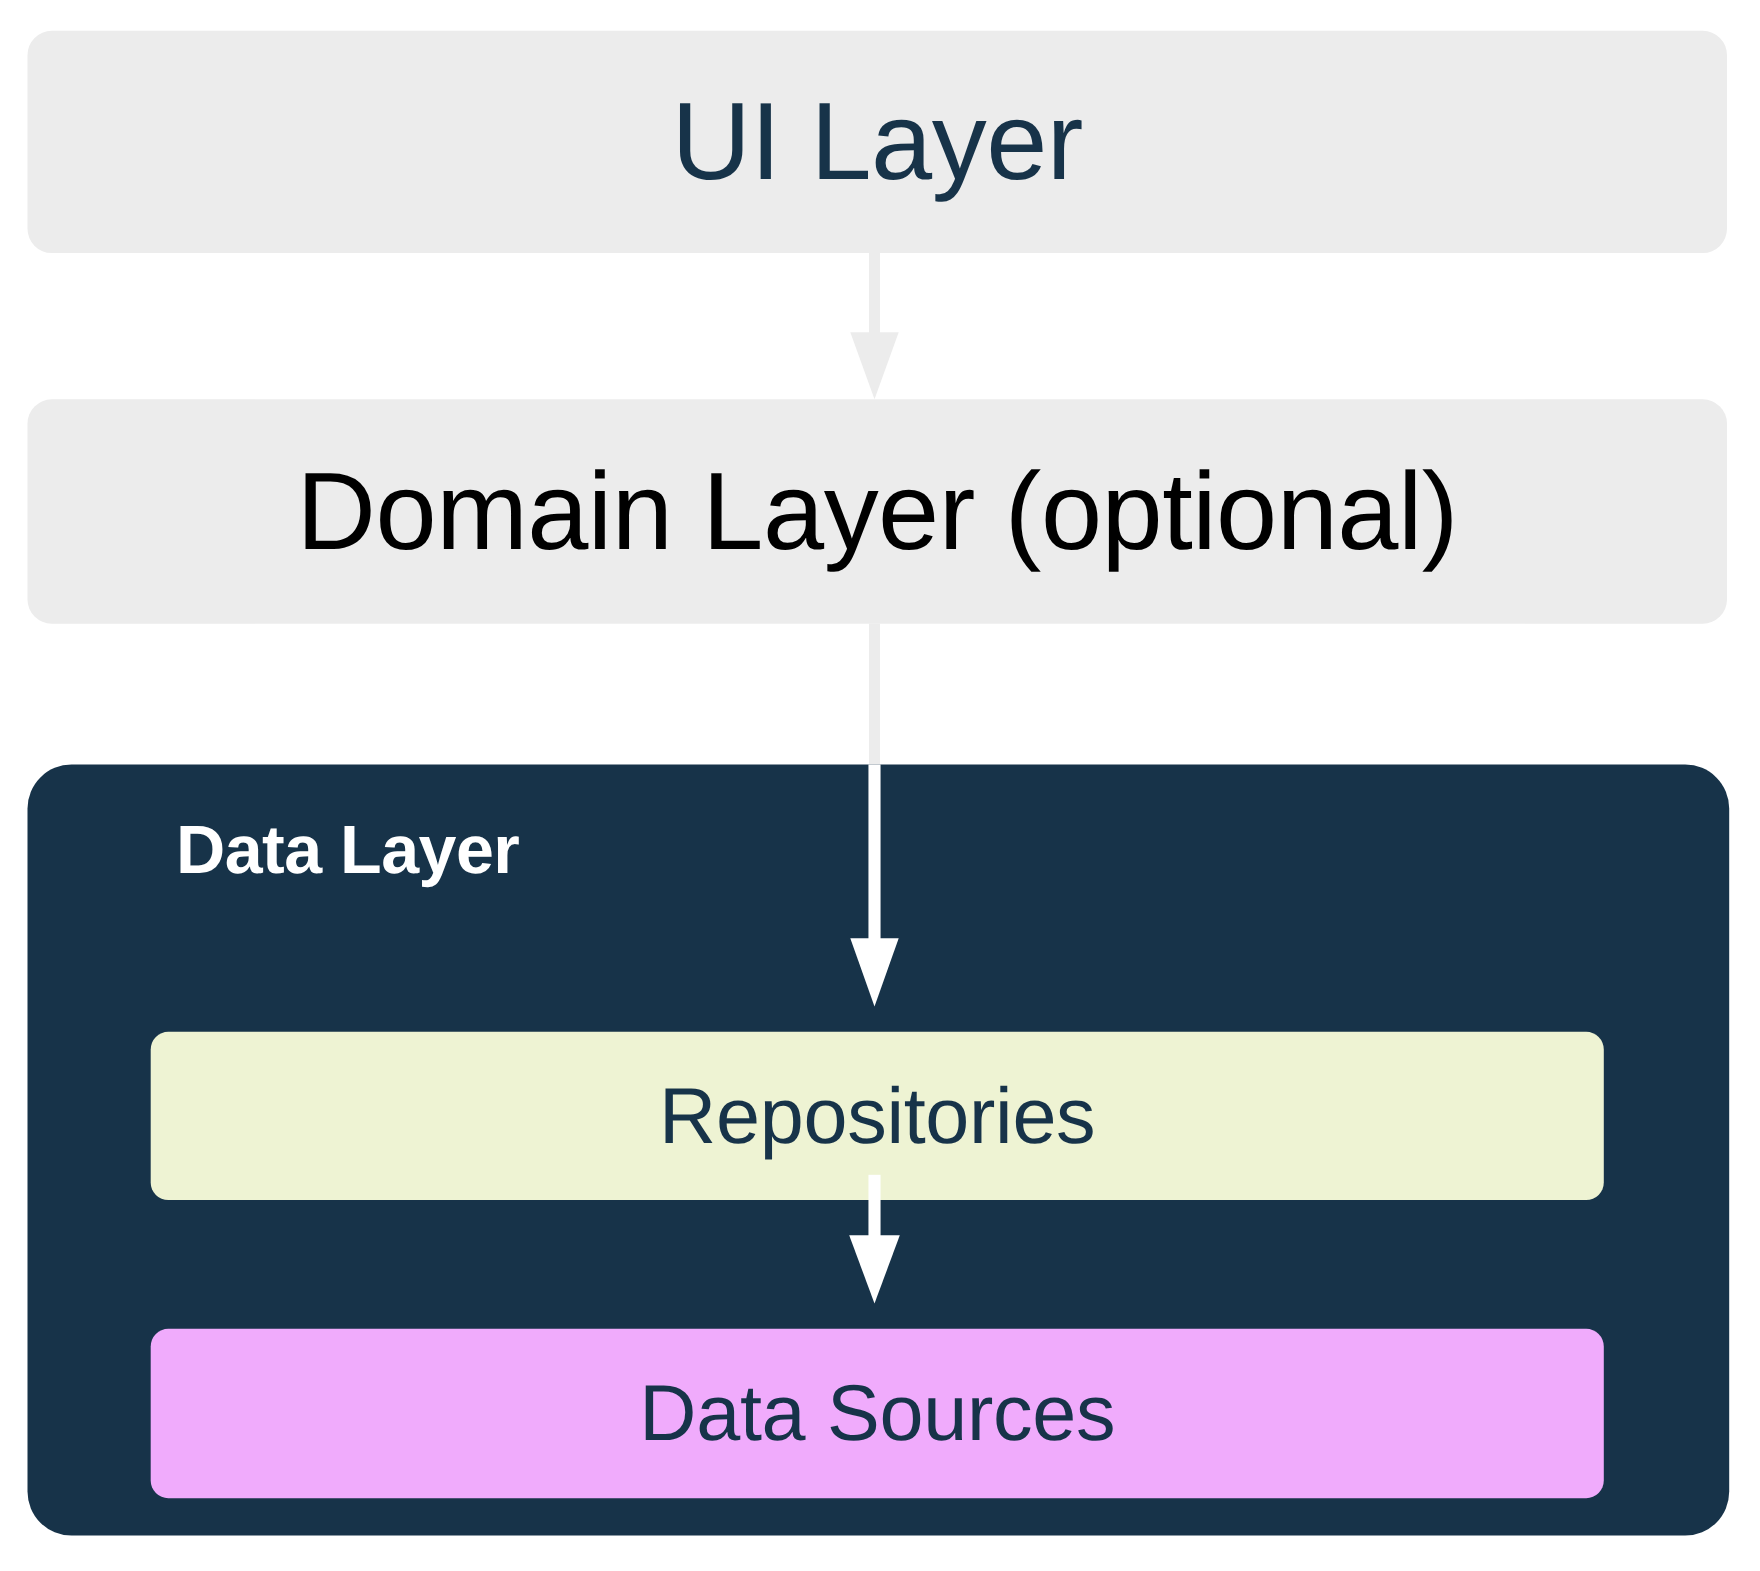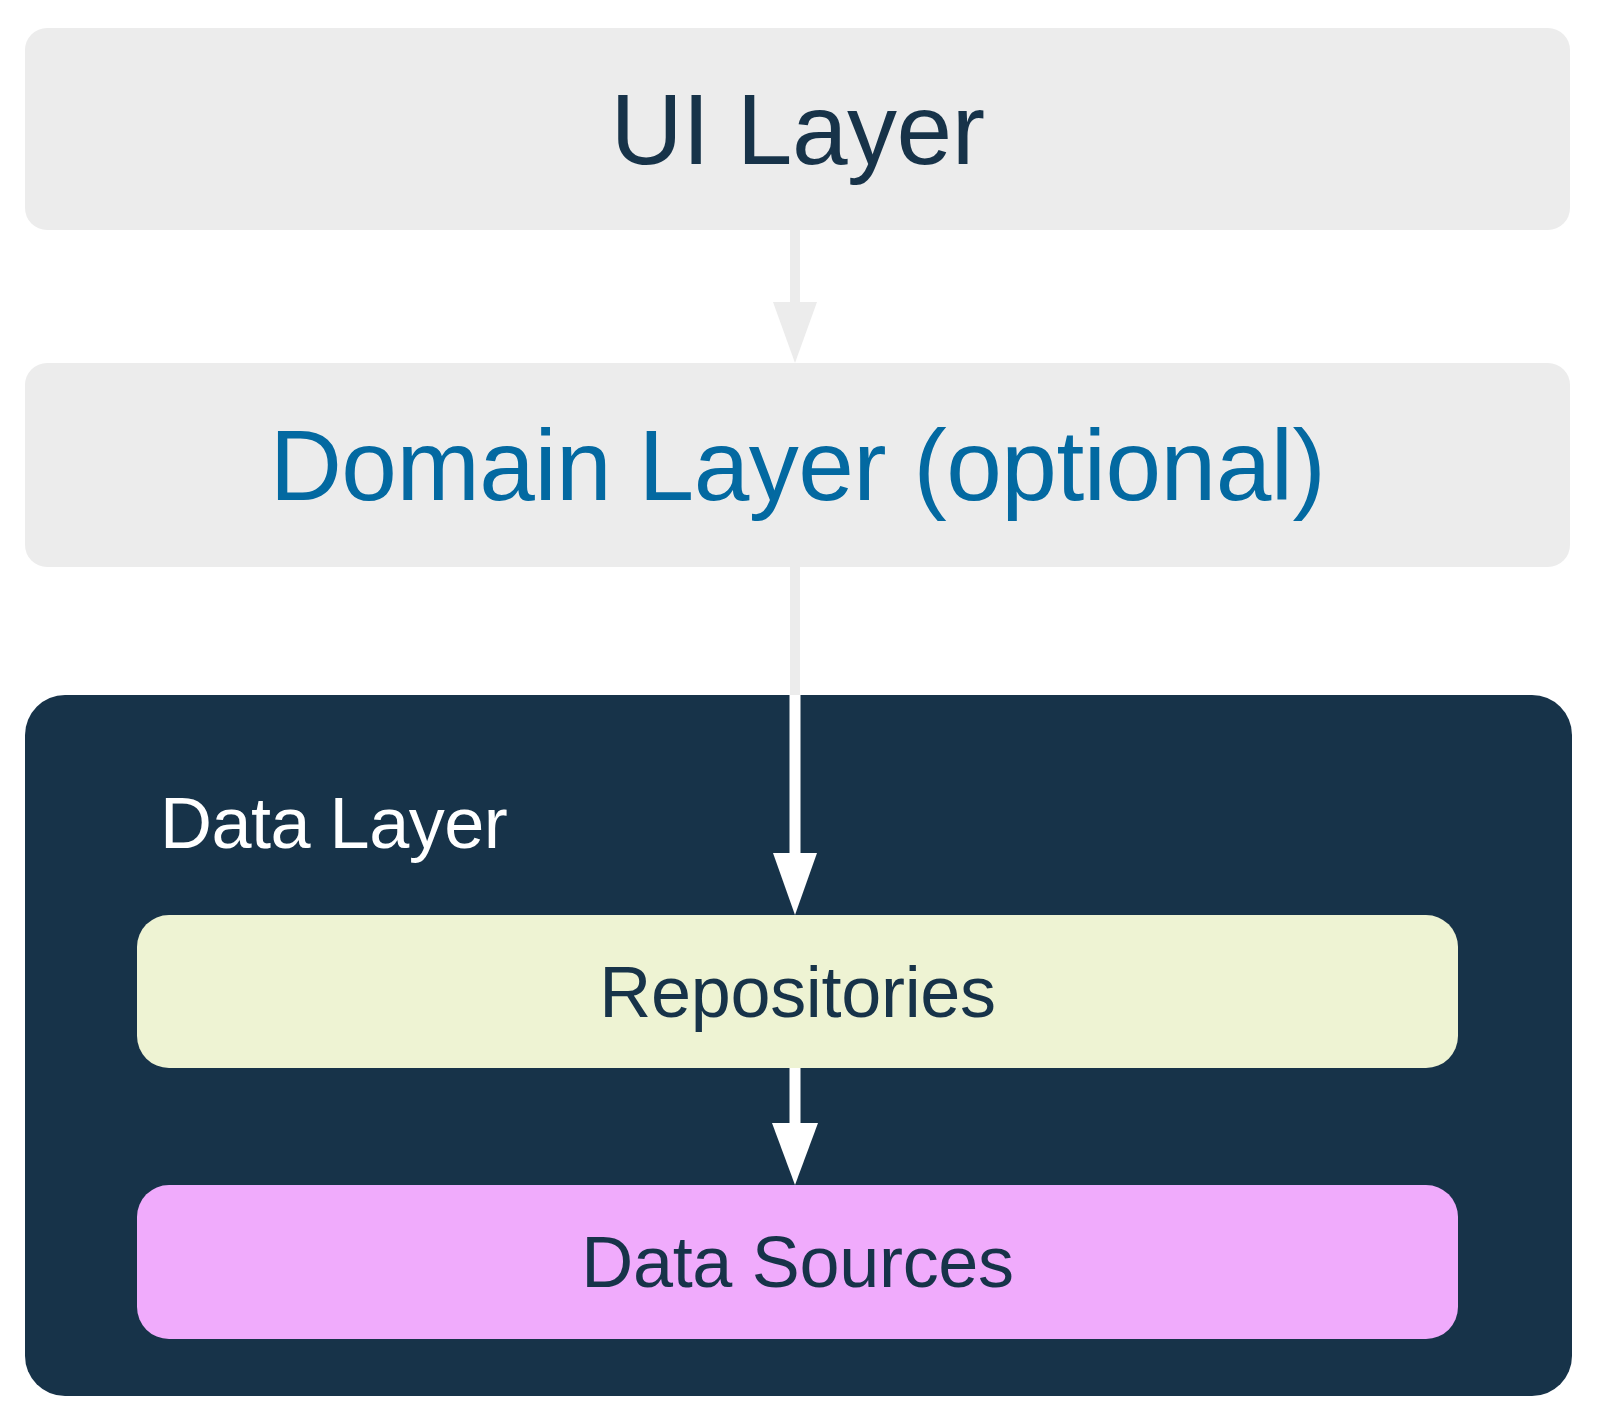--- a/index.html
+++ b/index.html
@@ -52,56 +52,56 @@
     left: 25px;
     top: 363px;
     width: 1545px;
     height: 204px;
     background: #ECECEC;
     border-radius: 22px;
   }
   #domain-layer .layer-label {
     font-size: 100px;
     font-weight: 400;
-    color: #0369a1;
+    color: #000000;
     text-align: center;
   }
 
   
   #data-layer {
     position: absolute;
     left: 25px;
     top: 695px;
     width: 1547px;
     height: 701px;
     background: #173349;
     border-radius: 40px;
     box-sizing: border-box;
   }
   #data-layer-title {
     position: absolute;
     left: 135px;
     top: 48px;
-    font-size: 72px;
+    font-size: 62px;
     line-height: 1;
-    font-weight: 400;
+    font-weight: 700;
     color: #ffffff;
     letter-spacing: -0.5px;
     white-space: nowrap;
-    margin-top: 44px;
   }
 
   
   .inner-box {
     position: absolute;
     box-sizing: border-box;
     display: flex;
     align-items: center;
     justify-content: center;
-    border-radius: 32px;
+    border-radius: 16px;
+    margin-top: 23px;
   }
   .inner-label {
     font-size: 72px;
     line-height: 1;
     font-weight: 400;
     color: #173349;
     white-space: nowrap;
     letter-spacing: -0.3px;
   }
 

